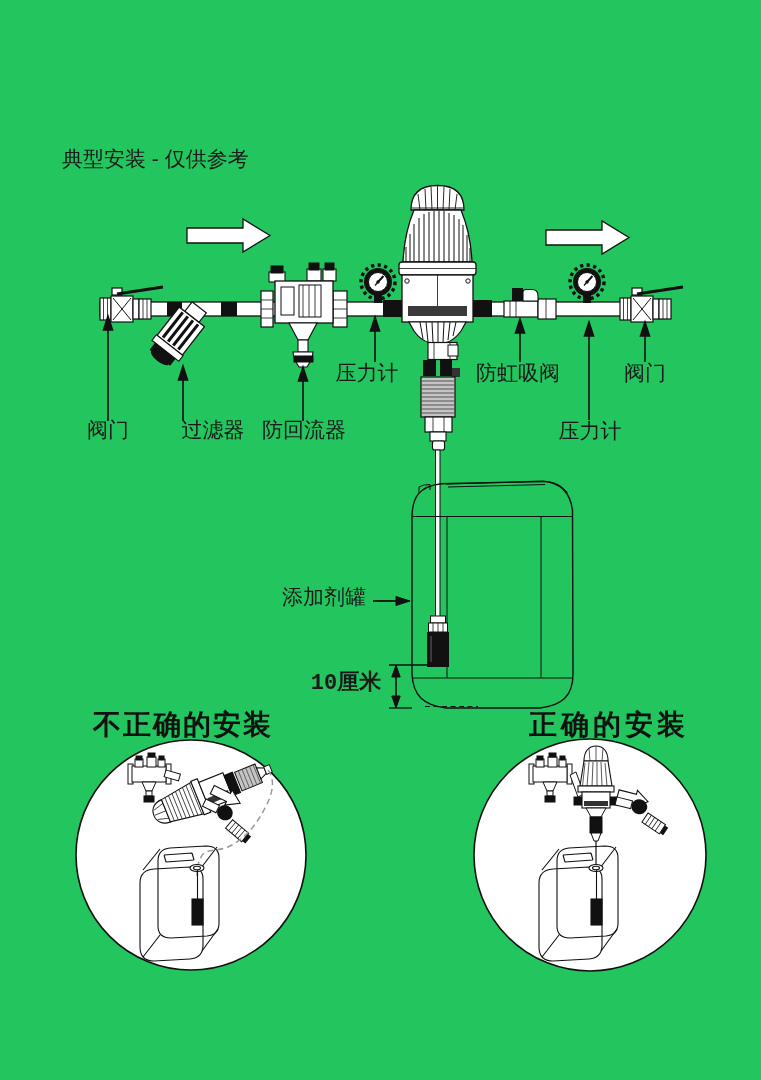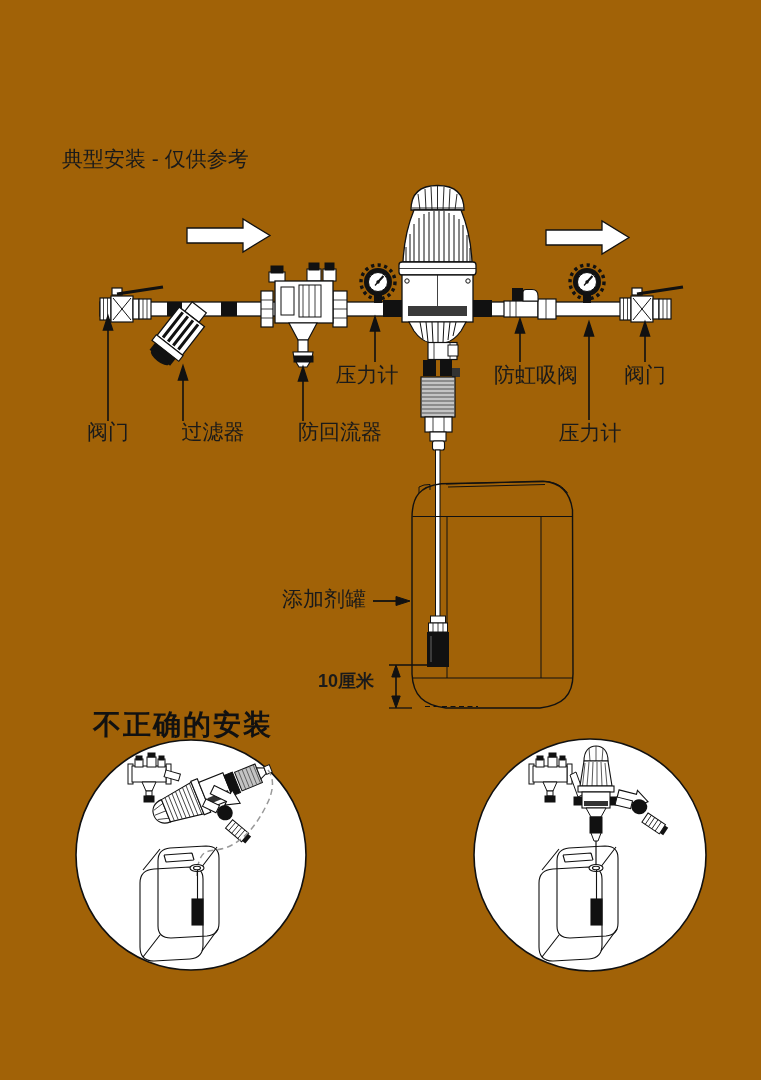--- a/index.html
+++ b/index.html
@@ -1,20 +1,20 @@
 <!DOCTYPE html>
 <html><head>
 <meta charset="utf-8">
 <style>
   html,body{margin:0;padding:0;background:#fff;}
-  .page{position:relative;width:761px;height:1080px;background:#a16207;overflow:hidden;
+  .page{position:relative;width:761px;height:1080px;background:#22c55e;overflow:hidden;
         font-family:"Liberation Sans","DejaVu Sans",sans-serif;color:#1a1a1a;}
   .art{position:absolute;left:0;top:0;}
   .lbl{position:absolute;font-size:21px;line-height:1.15;color:#1a1a1a;white-space:nowrap;}
-  .lbl.center{text-align:center;}
+  .lbl.center{text-align:center;font-family:Liberation Mono, monospace;}
   .lbl.bold{font-weight:bold;}
   .inset-title{position:absolute;font-size:28px;font-weight:bold;text-align:center;
                letter-spacing:2px;color:#111;white-space:nowrap;}
 </style>
 </head>
 <body>
 
 <div class="page">
 
 <svg class="art" width="761" height="1080" viewBox="0 0 761 1080">
@@ -271,23 +271,24 @@
       <use href="#threadend" transform="translate(34,8) rotate(20)"></use>
     </g>
     <use href="#tank3d" transform="translate(539,879)"></use>
   </g>
 </svg>
 
 <div class="lbl" style="left:62px;top:147px;">典型安装 - 仅供参考</div>
 
 <div class="lbl center" style="left:72px;top:420px;width:72px;">阀门</div>
 <div class="lbl center" style="left:176px;top:420px;width:74px;">过滤器</div>
-<div class="lbl center" style="left:257px;top:420px;width:94px;margin-left:36px;">防回流器</div>
+<div class="lbl center" style="left:257px;top:420px;width:94px;">防回流器</div>
 <div class="lbl center" style="left:332px;top:363px;width:70px;">压力计</div>
-<div class="lbl center" style="left:471px;top:363px;width:94px;margin-left:18px;">防虹吸阀</div>
+<div class="lbl center" style="left:471px;top:363px;width:94px;">防虹吸阀</div>
 <div class="lbl center" style="left:609px;top:363px;width:72px;">阀门</div>
 <div class="lbl center" style="left:555px;top:421px;width:70px;">压力计</div>
 <div class="lbl center" style="left:277px;top:587px;width:94px;text-align:center;">添加剂罐</div>
-<div class="lbl center bold" style="left:306px;top:671px;width:80px;font-size:18px;">10厘米</div>
+<div class="lbl center bold" style="left:306px;top:671px;width:80px;font-size:22px;">10厘米</div>
 
 <div class="inset-title" style="left:93px;top:706px;width:165px;">不正确的安装</div>
+<div class="inset-title" style="left:528px;top:706px;width:162px;letter-spacing:4px;">正确的安装</div>
 
 </div>
 
 </body></html>

